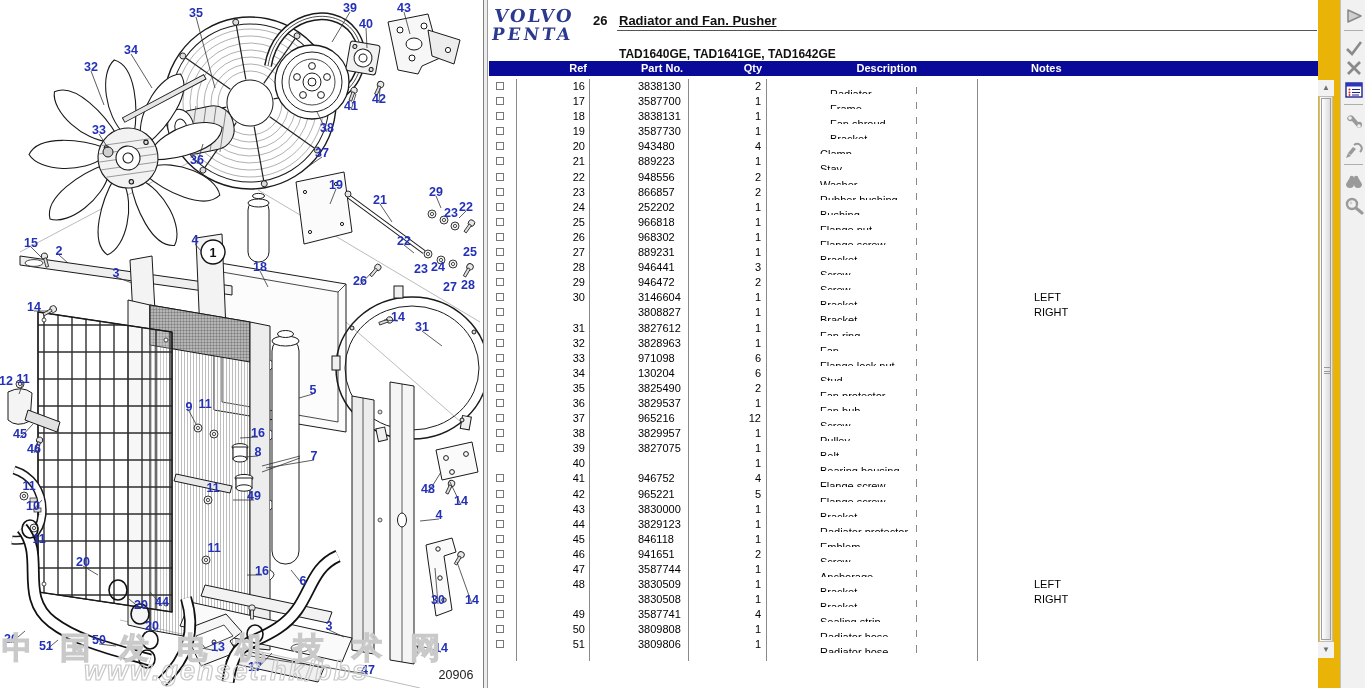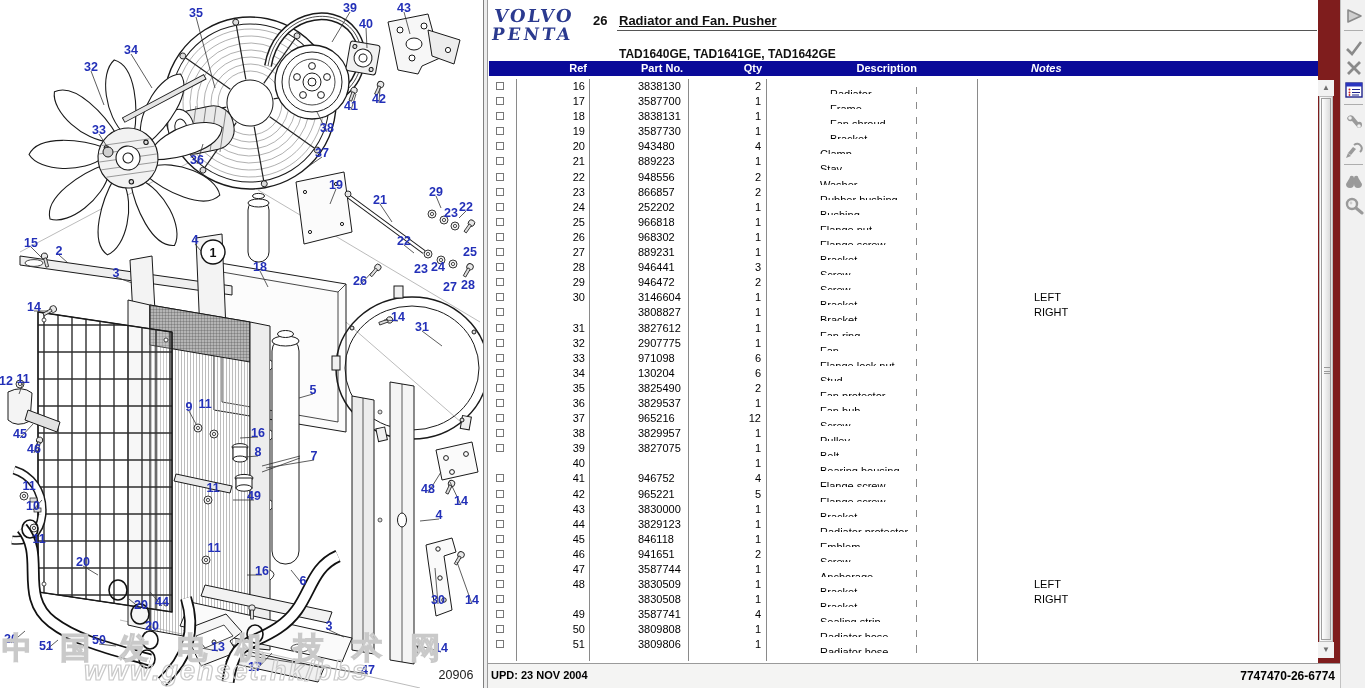--- a/index.html
+++ b/index.html
@@ -1,18 +1,18 @@
 <!DOCTYPE html>
 <html><head>
 <meta charset="utf-8">
 <style>
   * { margin:0; padding:0; box-sizing:border-box; }
   html,body { width:1365px; height:688px; overflow:hidden; background:#fff;
               font-family:"Liberation Sans", sans-serif; }
-  #app { position:relative; width:1365px; height:688px; background:#7f1d1d; }
+  #app { position:relative; width:1365px; height:688px; background:#eab308; }
 
   
   #diagram-pane { position:absolute; left:0; top:0; width:483px; height:688px; background:#fff; overflow:hidden; }
   #diagram-svg { position:absolute; left:0; top:0; }
   .wm { position:absolute; color:transparent; -webkit-text-stroke:1.2px #c9c9c9;
         text-shadow:0 0 0 rgba(0,0,0,0); pointer-events:none; font-weight:bold; }
   #wm1 { left:2px; top:628px; font-size:30px; letter-spacing:10px; }
   #wm2 { left:84px; top:656px; font-size:27px; letter-spacing:2px; font-style:italic; }
 
   #pane-divider { position:absolute; left:483px; top:0; width:5px; height:688px;
@@ -31,21 +31,21 @@
   #page-subtitle { position:absolute; left:131px; top:47px; font-size:12px; font-weight:bold; color:#111; }
 
   .tbl-grid { display:grid; grid-template-columns:28px 25px 51px 30px 102px 13px auto;gap:48px; }
   #col-header { position:absolute; left:1px; top:61px; width:829px; height:15px;
                 background:#0a0a99; color:#fff; font-size:11px; font-weight:bold; line-height:15px; }
   #col-header .h { overflow:hidden; white-space:nowrap; }
   .h-ref { text-align:right; padding-right:3px; }
   .h-part { padding-left:3px; }
   .h-qty { text-align:right; padding-right:5px; }
   .h-desc { text-align:right; }
-  .h-notes { padding-left:5px;font-style:italic; }
+  .h-notes { padding-left:5px; }
 
   #tbody { position:absolute; left:1px; top:79px; width:829px; }
   .trow { height:15.1px; font-size:11px; line-height:15px; color:#000; }
   .trow > div { overflow:hidden; white-space:nowrap; }
   .c-cb   { border-right:1px solid #8a8a8a; position:relative; }
   .c-ref  { border-right:1px solid #8a8a8a; text-align:right; padding-right:4px; }
   .c-part { border-right:1px solid #8a8a8a; text-align:right; padding-right:16px; }
   .c-qty  { border-right:1px solid #8a8a8a; text-align:right; padding-right:5px; }
   .c-desc { border-right:1px solid #8a8a8a; padding-left:5px;margin-top:8px; }
   .c-gap  { border-right:1px solid #8a8a8a; }
@@ -751,21 +751,21 @@
           <div class="c-qty">1</div>
           <div class="c-desc">Fan ring</div>
           <div class="c-gap"></div>
           <div class="c-notes"></div>
         </div>
         <div class="trow tbl-grid">
           <div class="c-cb">
             <span class="box"></span>
           </div>
           <div class="c-ref">32</div>
-          <div class="c-part">2907775</div>
+          <div class="c-part">3828963</div>
           <div class="c-qty">1</div>
           <div class="c-desc">Fan</div>
           <div class="c-gap"></div>
           <div class="c-notes"></div>
         </div>
         <div class="trow tbl-grid">
           <div class="c-cb">
             <span class="box"></span>
           </div>
           <div class="c-ref">33</div>
@@ -986,24 +986,20 @@
           <div class="c-cb"></div>
           <div class="c-ref"></div>
           <div class="c-part"></div>
           <div class="c-qty"></div>
           <div class="c-desc"></div>
           <div class="c-gap"></div>
           <div class="c-notes"></div>
         </div>
       </div>
 
-    <div id="cat-footer">
-      <div id="upd">UPD: 23 NOV 2004</div>
-      <div id="docno">7747470-26-6774</div>
-    </div>
   </div>
 
   <div id="vscroll">
     <div id="sb-up" class="sbtn">▲</div>
     <div id="sb-track">
       <div id="sb-thumb">
         <div id="sb-grip"></div>
       </div>
     </div>
     <div id="sb-down" class="sbtn">▼</div>

